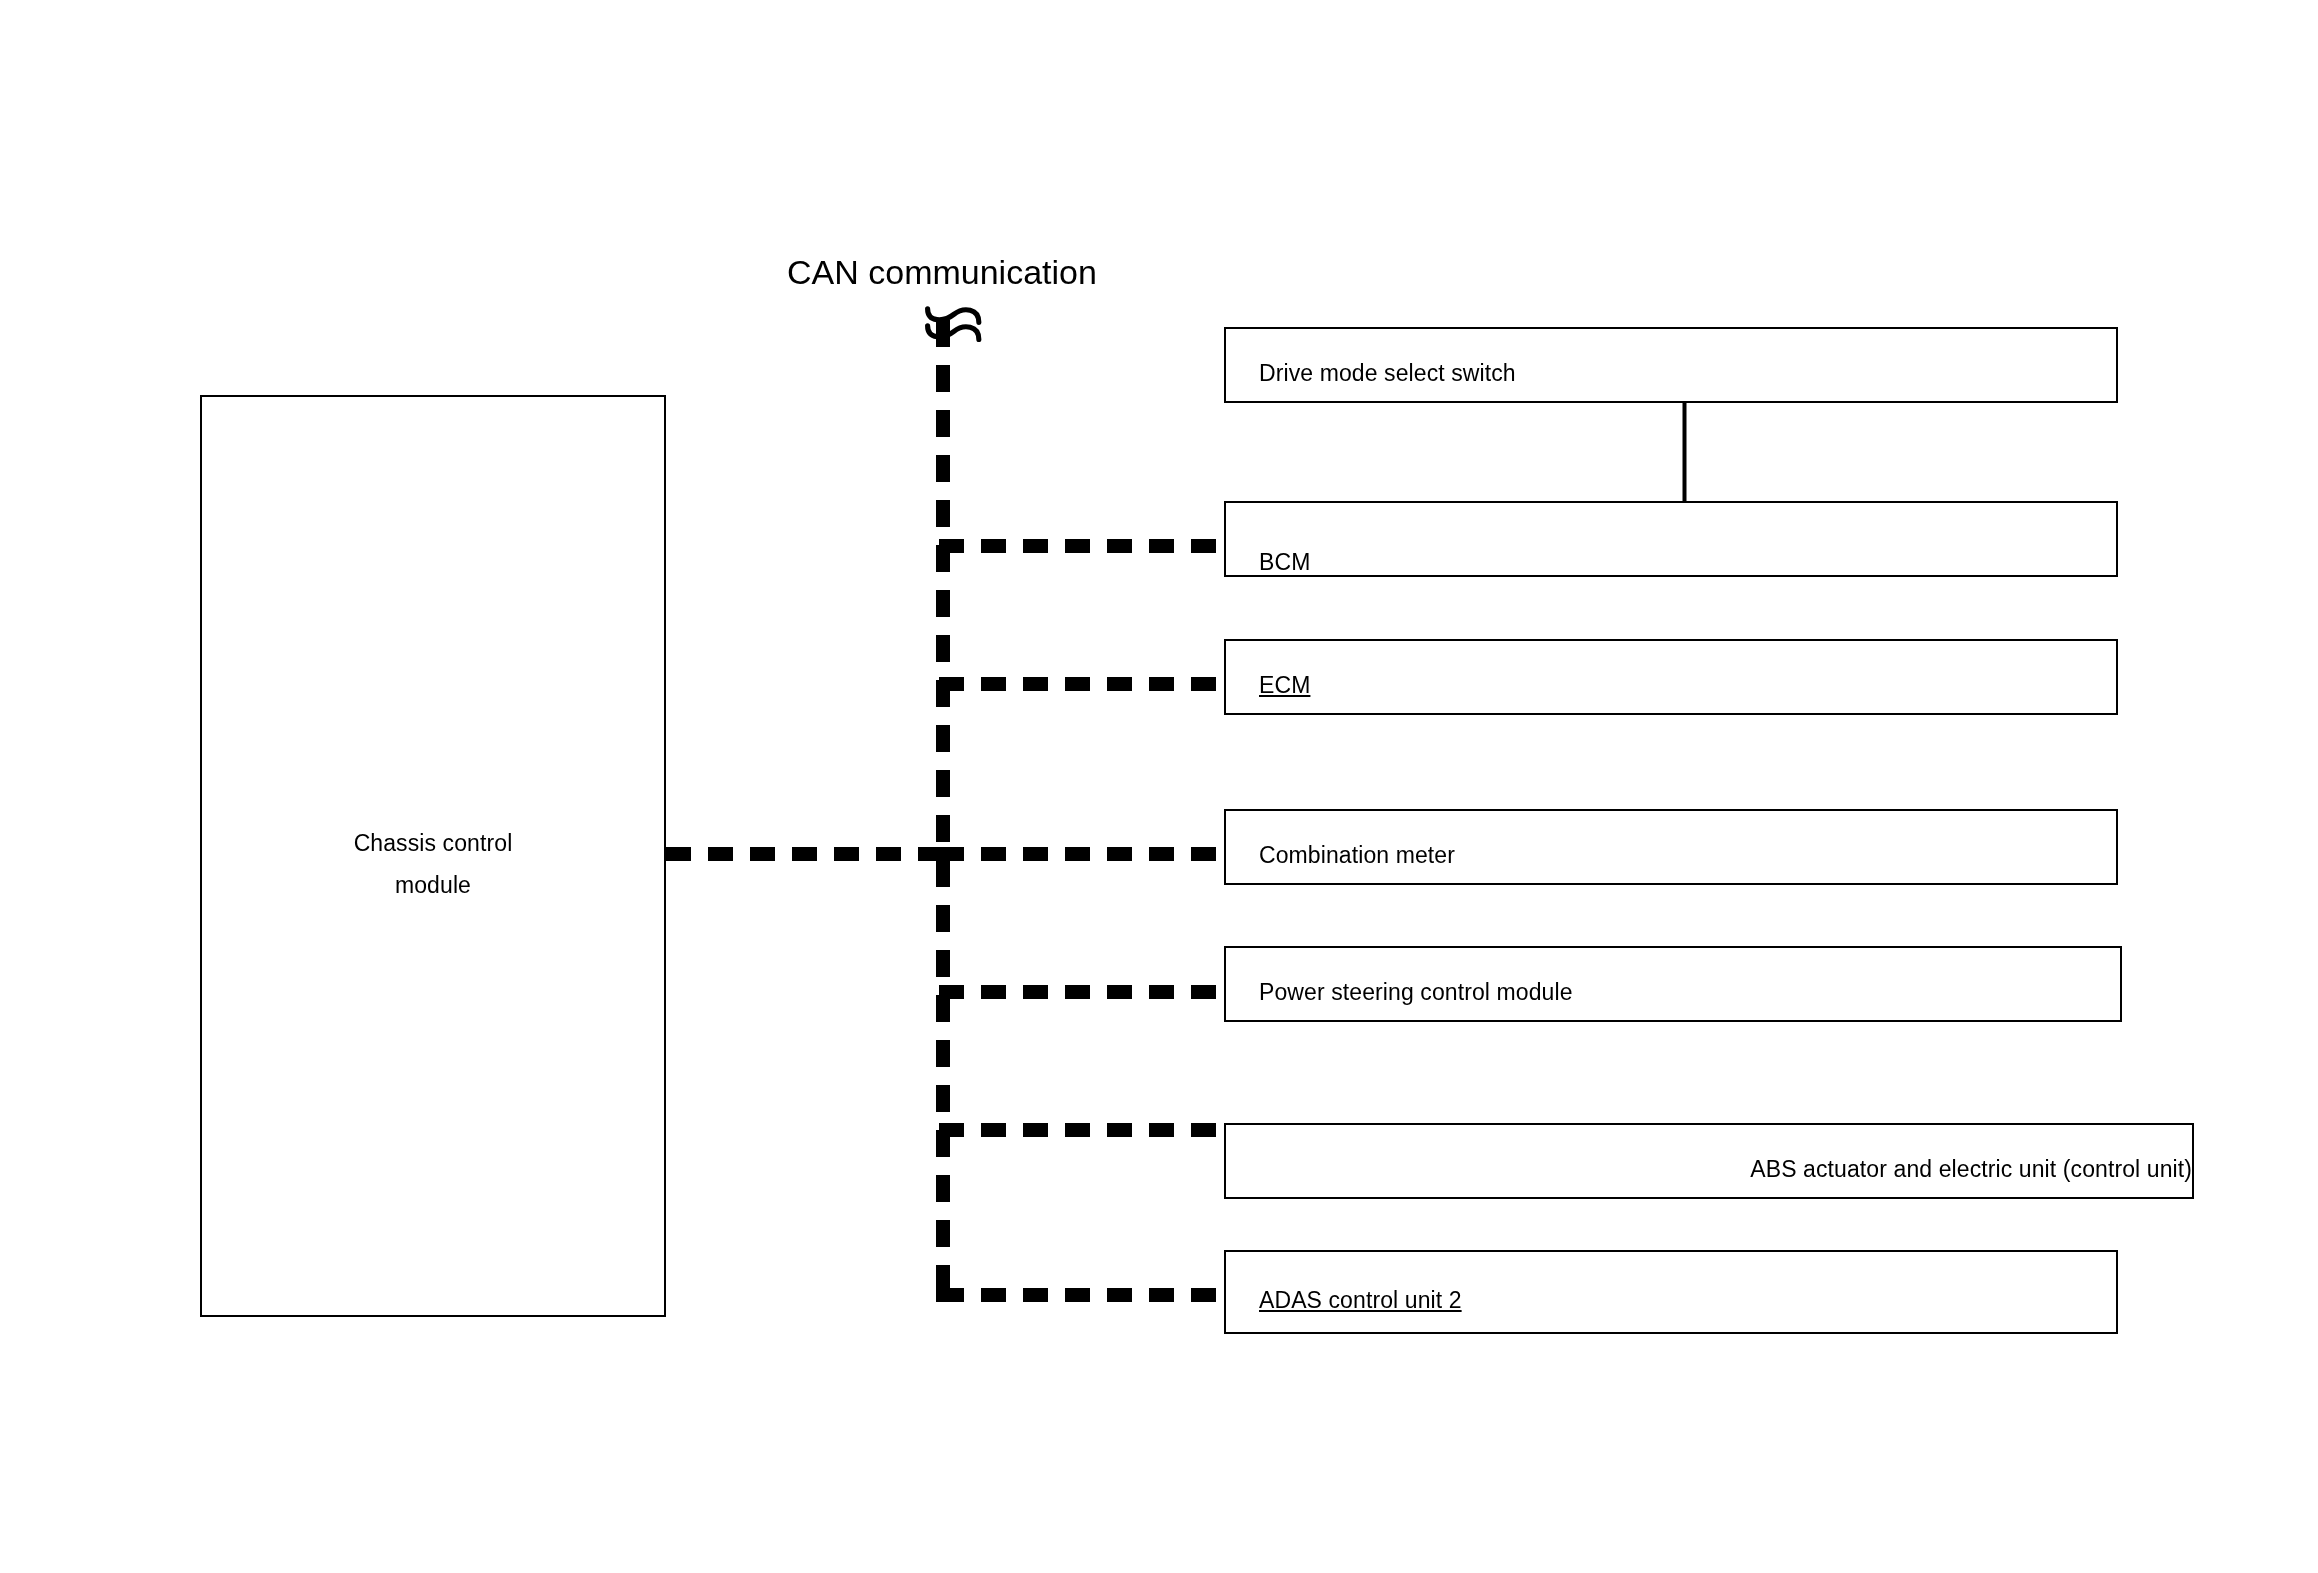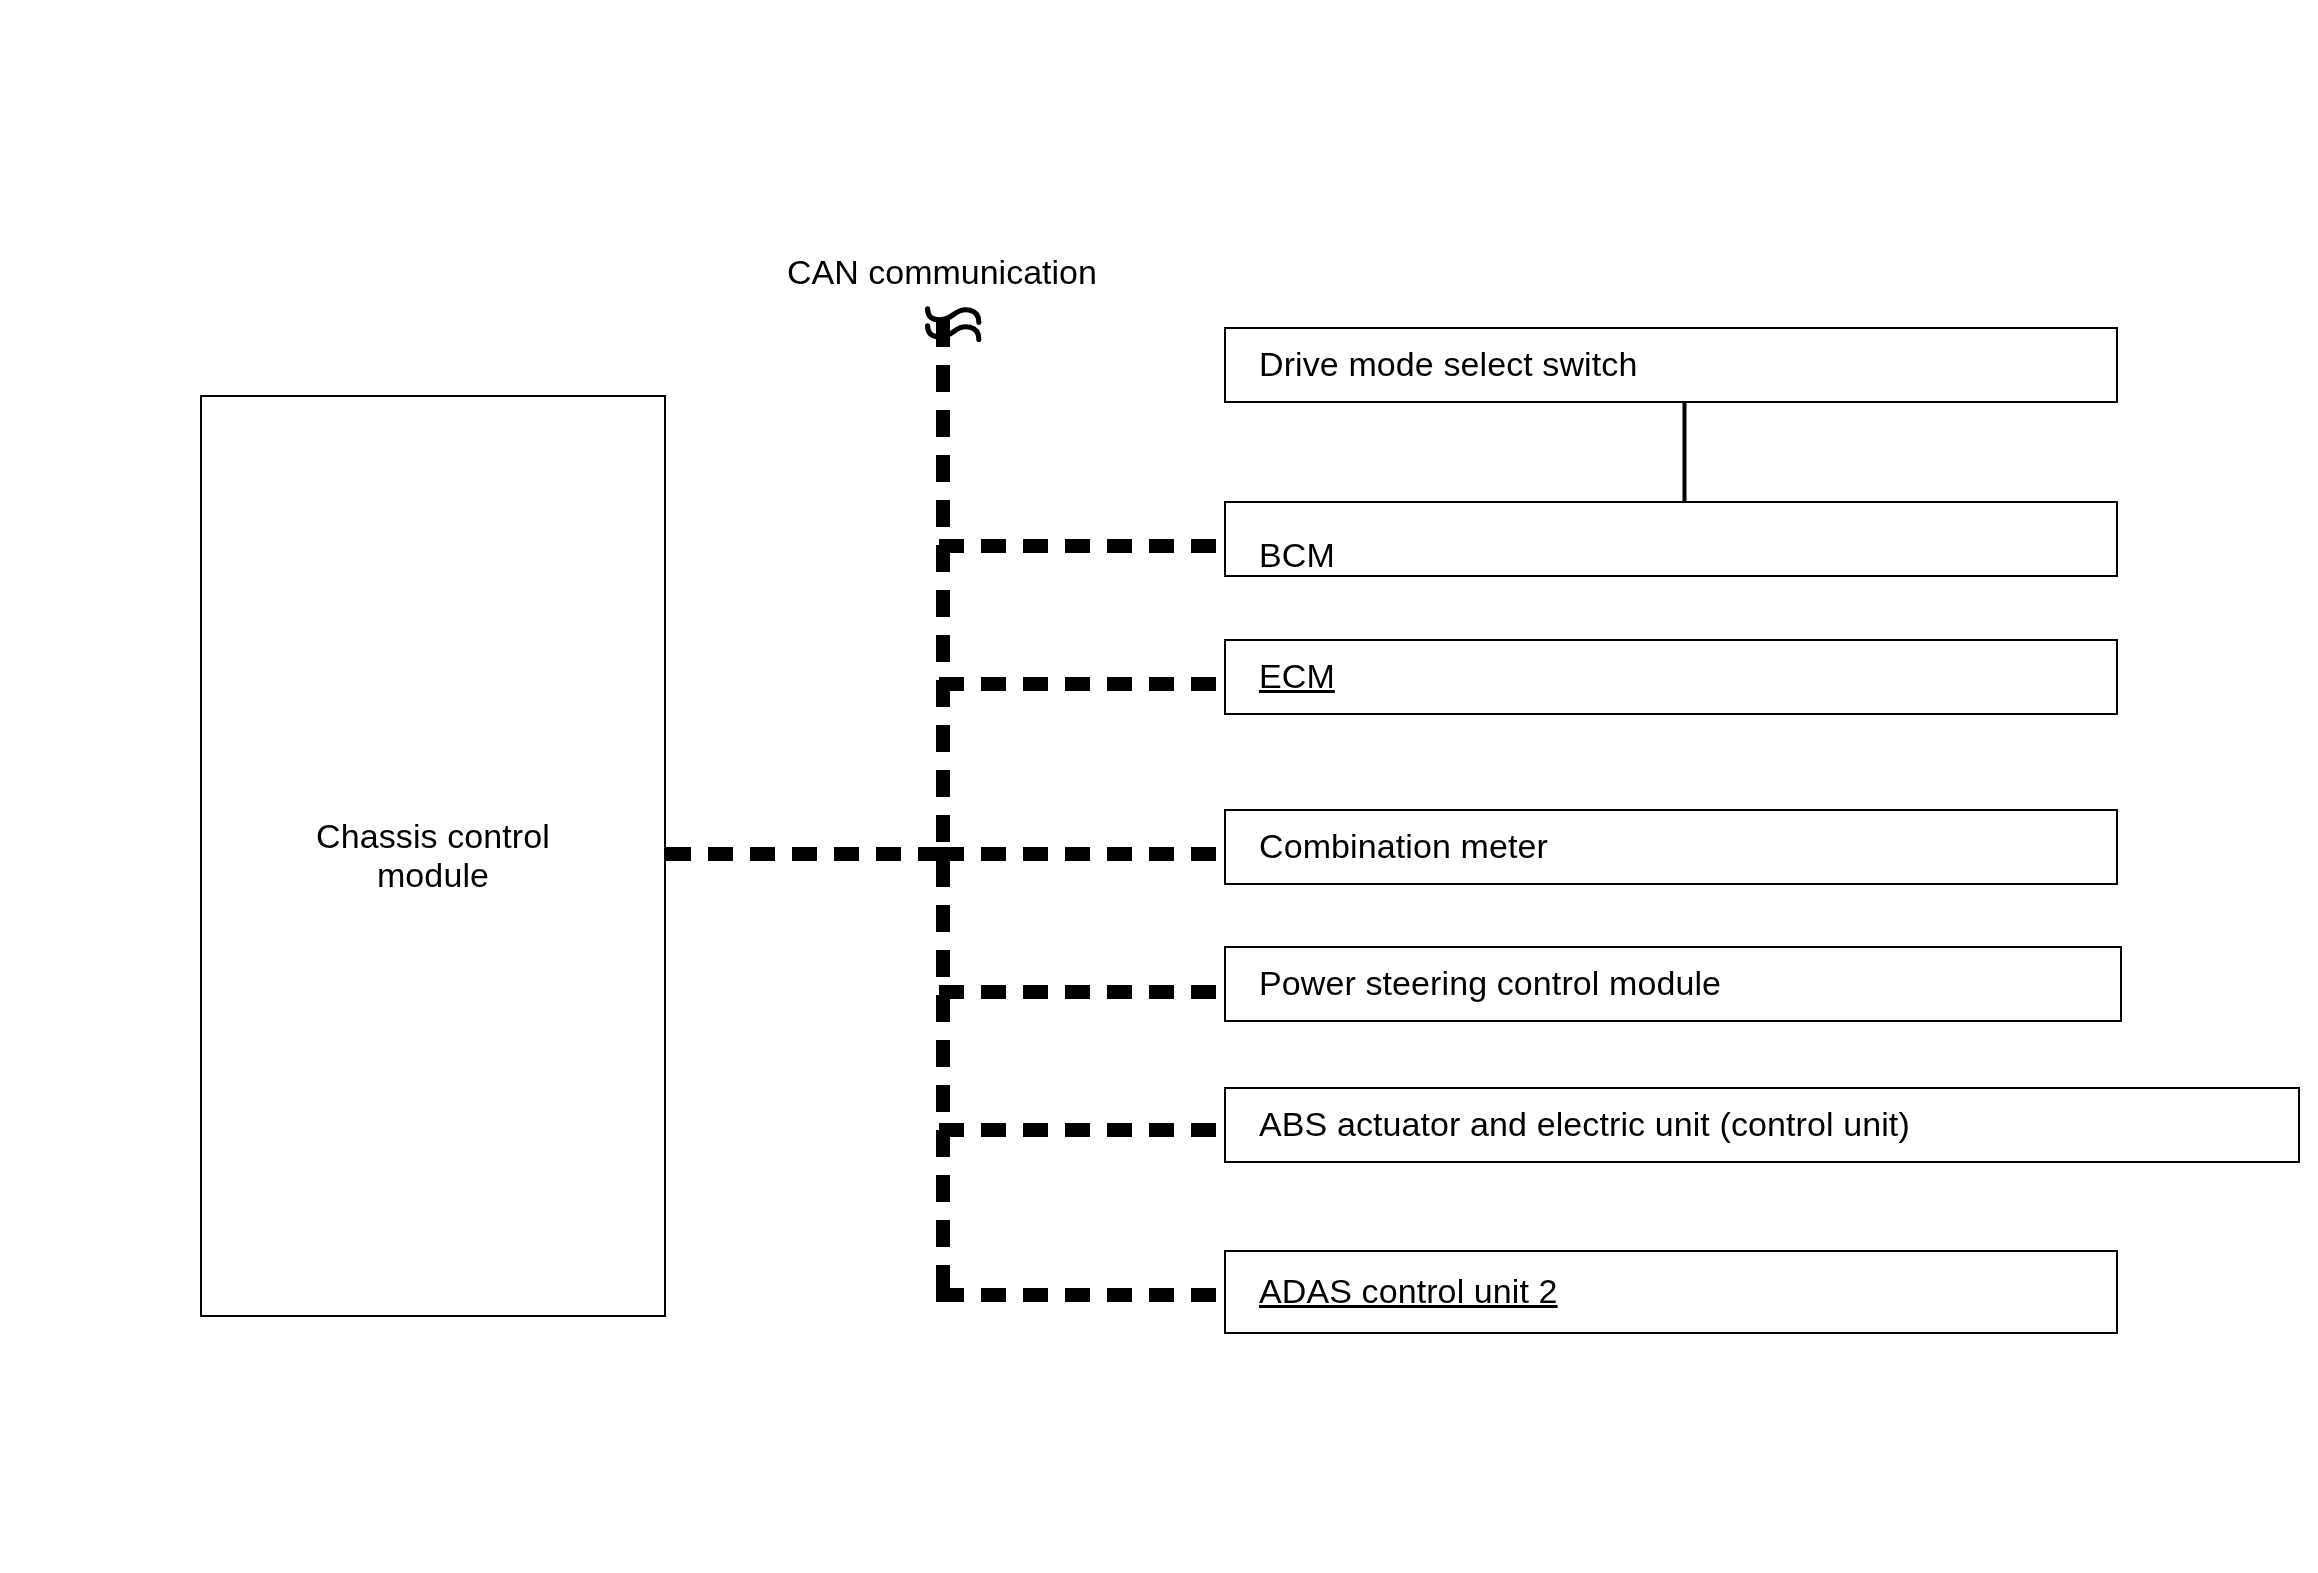--- a/index.html
+++ b/index.html
@@ -25,24 +25,25 @@
   .node-box {
     position: absolute;
     box-sizing: border-box;
     background: #ffffff;
     border: 2.9px solid #000000;
     display: flex;
     align-items: center;
     z-index: 5;
   }
   .node-box .node-label {
-    font-size: 34px;
+    font-size: 23px;
     line-height: 1.15;
     letter-spacing: 0.1px;
     white-space: nowrap;
+    margin-top: 16px;
   }
   .node-box.left-align .node-label {
     padding-left: 33px;
     text-align: left;
   }
   .node-box.center-align {
     justify-content: flex-end;
   }
   .node-box.center-align .node-label {
     text-align: center;
@@ -150,21 +151,21 @@
   <div class="node-box left-align" style="left:1224px; top:809px; width:894px; height:76px;">
     <div class="node-label">Combination meter</div>
   </div>
 
   <div class="bus horizontal" style="left:939px; top:985px; width:287px; height:14.3px;"></div>
   <div class="node-box left-align" style="left:1224px; top:946px; width:898px; height:76px;">
     <div class="node-label">Power steering control module</div>
   </div>
 
   <div class="bus horizontal" style="left:939px; top:1123px; width:287px; height:14.3px;"></div>
-  <div class="node-box left-align" style="left:1224px; top:1087px; width:1076px; height:76px;">
+  <div class="node-box left-align" style="left:1224px; top:1123px; width:970px; height:76px;justify-content:flex-end;">
     <div class="node-label">ABS actuator and electric unit (control unit)</div>
   </div>
 
   <div class="bus horizontal" style="left:939px; top:1288px; width:287px; height:14.3px;"></div>
 
   <div class="bus solid" style="left:936px; top:1288px; width:13.8px; height:14.3px;"></div>
   <div class="node-box left-align" style="left:1224px; top:1250px; width:894px; height:84px;text-decoration:underline;">
     <div class="node-label">ADAS control unit 2</div>
   </div>
 

